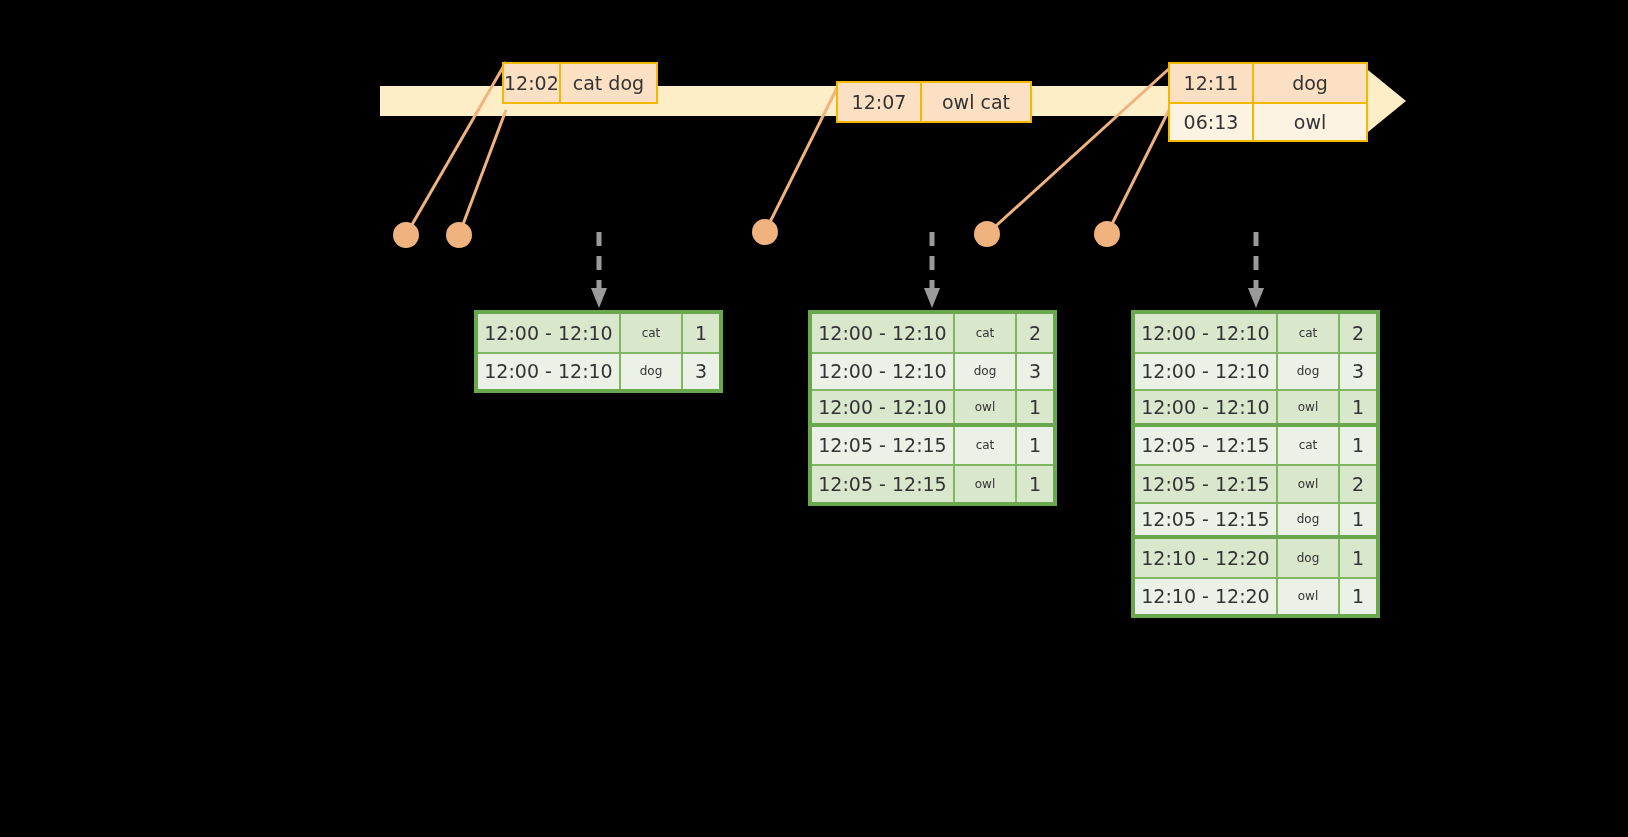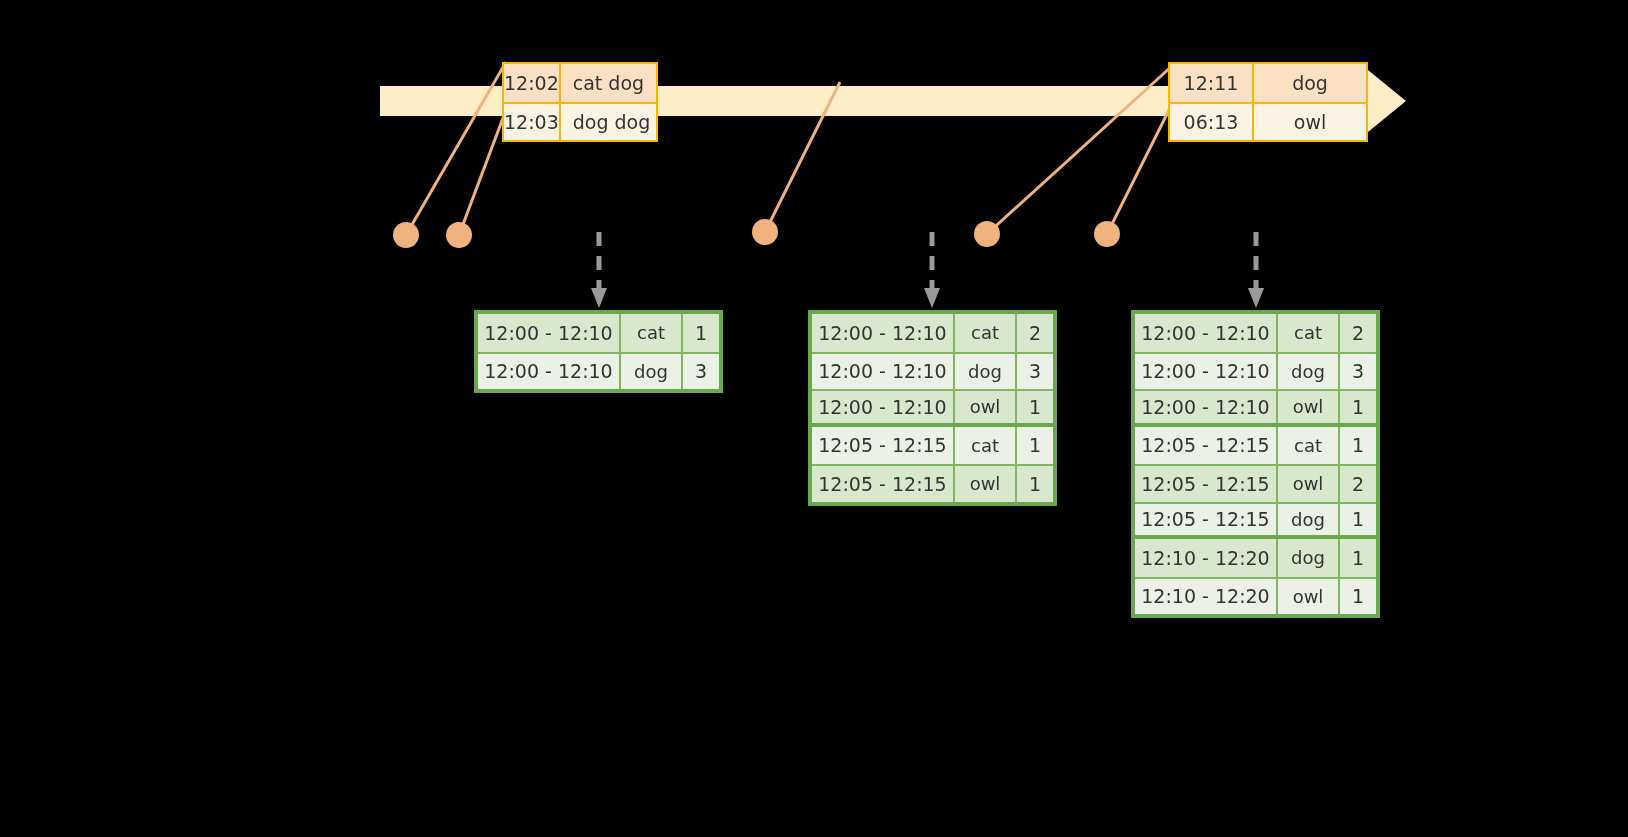--- a/index.html
+++ b/index.html
@@ -74,21 +74,21 @@
   .res-row.even{background:#ecf1e7;}
   .res-row.group-end{border-bottom:4px solid #6aa84f;}
   .res-row + .res-row{border-top:2px solid #7fb661;}
   .res-row.group-end + .res-row{border-top:none;}
   .cell-window{
     display:flex;align-items:center;justify-content:center;
     font-size:19px;box-sizing:border-box;border-right:2px solid #7fb661;
   }
   .cell-key{
     display:flex;align-items:center;justify-content:center;
-    font-size:18px;box-sizing:border-box;border-right:2px solid #7fb661;
+    font-size:12px;box-sizing:border-box;border-right:2px solid #7fb661;
   }
   .cell-count{
     display:flex;align-items:center;justify-content:center;
     font-size:19px;box-sizing:border-box;
   }
 
   #table-1{left:474px;top:310px;width:249px;}
   #table-1 .cell-window{width:143px;}
   #table-1 .cell-key{width:62px;}
   #table-1 .cell-count{width:36px;}
@@ -137,26 +137,28 @@
   <svg class="dash-arrow" style="left:1246px;top:232px;" width="20" height="80" viewBox="0 0 20 80">
     <line x1="10" y1="0" x2="10" y2="58" stroke="#9a9a9a" stroke-width="5" stroke-dasharray="14,10"></line>
     <polygon points="2,56 18,56 10,76" fill="#9a9a9a"></polygon>
   </svg>
 
   <div class="event-card" id="card-a">
     <div class="event-row shade">
       <div class="event-time">12:02</div>
       <div class="event-words">cat dog</div>
     </div>
-    <div class="event-row">
-      <div class="event-time">12:03</div>
-      <div class="event-words">dog dog</div>
-    </div>
   </div>
 
+  <div class="event-card" id="card-b">
+    <div class="event-row shade">
+      <div class="event-time">12:07</div>
+      <div class="event-words">owl cat</div>
+    </div>
+  </div>
 
   <div class="event-card" id="card-c">
     <div class="event-row shade">
       <div class="event-time">12:11</div>
       <div class="event-words">dog</div>
     </div>
     <div class="event-row">
       <div class="event-time">06:13</div>
       <div class="event-words">owl</div>
     </div>

